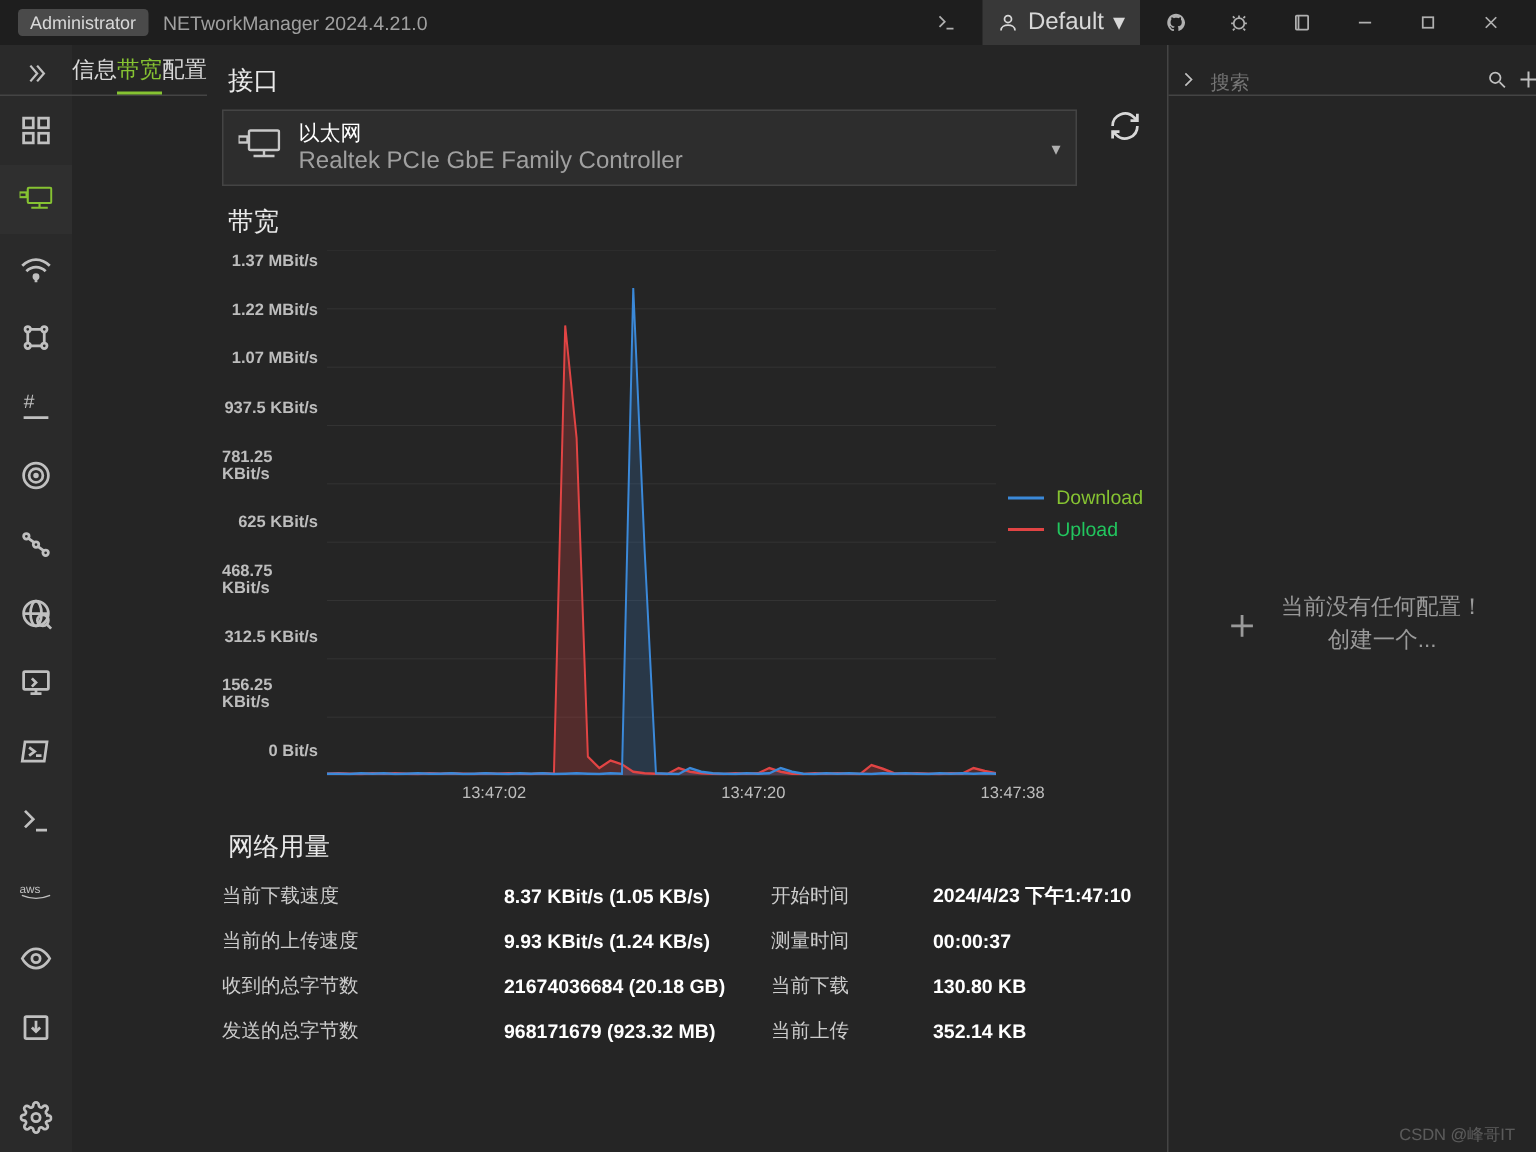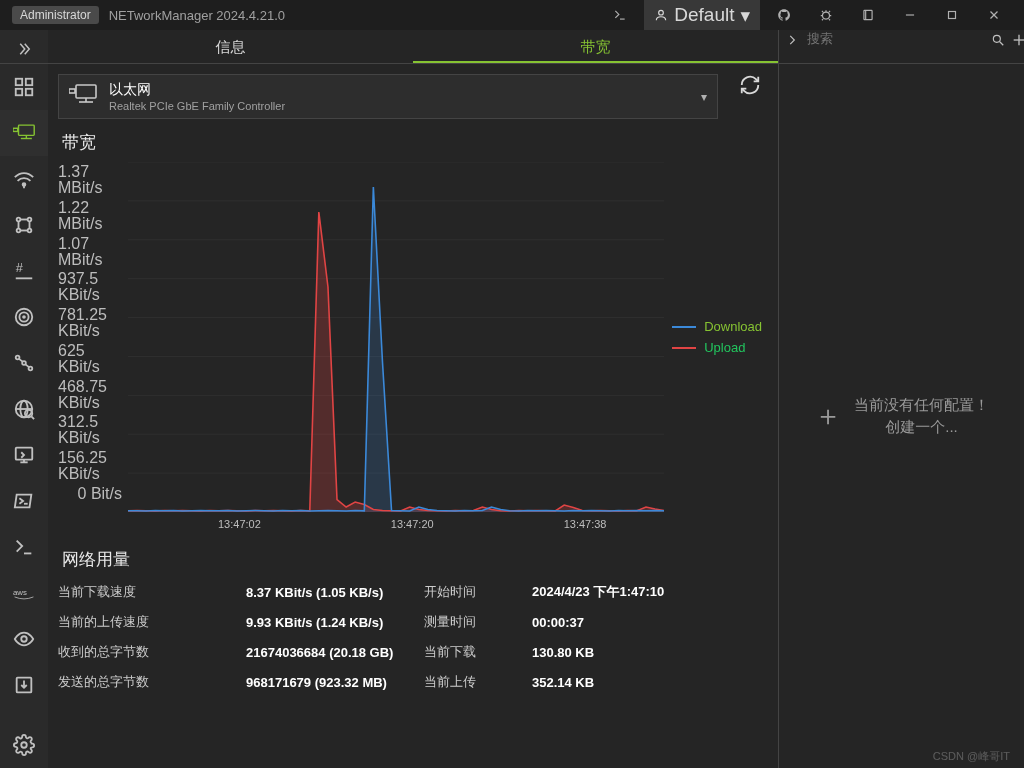--- a/index.html
+++ b/index.html
@@ -48,21 +48,21 @@
     margin-left: 4px;
   }
   .titlebar .spacer { flex: 1; }
   .titlebar .profile-dd {
     display: flex;
     align-items: center;
     gap: 6px;
     background: #383838;
     padding: 4px 10px;
     height: 30px;
-    font-size: 19px;
+    font-size: 16px;
   }
   .titlebar .tbtn {
     width: 36px;
     height: 30px;
     display: flex;
     align-items: center;
     justify-content: center;
     color: var(--fg-dim);
   }
   .titlebar .tbtn svg { width: 14px; height: 14px; }
@@ -100,21 +100,21 @@
   }
   .rail .rail-item svg { width: 22px; height: 22px; }
   .rail .rail-item.active { background: #2f2f2f; }
   .rail .rail-item.active svg { stroke: var(--accent); color: var(--accent); }
   .rail .rail-spacer { flex: 1; }
 
   
   .center {
     flex: 1;
     display: flex;
-    flex-direction: column;
+    flex-direction: row;
     min-width: 0;
     background: var(--bg);
   }
 
   .tabs-row {
     height: 34px;
     display: flex;
     align-items: center;
     border-bottom: 1px solid var(--border);
   }
@@ -155,21 +155,21 @@
     flex: 1;
     background: var(--bg2);
     border: 1px solid var(--border);
     display: flex;
     align-items: center;
     padding: 6px 10px;
     gap: 12px;
   }
   .iface-select .iface-texts { flex: 1; }
   .iface-select .iface-name { font-size: 14px; color: #fff; }
-  .iface-select .iface-sub  { font-size: 11px; color: #a0a0a0; margin-top: 1px; }
+  .iface-select .iface-sub  { font-size: 16px; color: #a0a0a0; margin-top: 1px; }
   .iface-select .chev { color: var(--fg-dim); font-size: 12px; }
   .iface-icon svg { width: 28px; height: 22px; }
   .refresh-btn {
     width: 36px;
     display: flex;
     align-items: center;
     justify-content: center;
   }
   .refresh-btn svg { width: 22px; height: 22px; }
 
@@ -184,22 +184,23 @@
   }
   .y-axis {
     width: 70px;
     display: flex;
     flex-direction: column;
     justify-content: space-between;
     align-items: flex-end;
     padding-right: 6px;
     padding-top: 2px;
     padding-bottom: 10px;
-    font-size: 16px;
+    font-size: 11px;
     color: #bdbdbd;
+    font-weight: bold;
   }
   .y-axis span { line-height: 1; }
   .chart-box {
     flex: 1;
     position: relative;
   }
   .plot { width: 100%; height: 350px; display: block; }
   .x-axis {
     display: flex;
     gap: 130px;
@@ -237,21 +238,21 @@
   .rightpanel {
     width: 246px;
     background: var(--bg);
     border-left: 1px solid var(--border);
     display: flex;
     flex-direction: column;
   }
   .rightpanel .search-row {
     height: 34px;
     display: flex;
-    align-items: flex-start;
+    align-items: flex-end;
     border-bottom: 1px solid var(--border);
     padding: 0 6px;
     gap: 6px;
   }
   .rightpanel .search-row input {
     flex: 1;
     background: transparent;
     border: none;
     color: var(--fg);
     font-size: 13px;
@@ -459,23 +460,25 @@
           <circle cx="12" cy="12" r="3"></circle>
           <path d="M19.4 15a1.7 1.7 0 0 0 .3 1.8l.1.1a2 2 0 1 1-2.8 2.8l-.1-.1a1.7 1.7 0 0 0-1.8-.3 1.7 1.7 0 0 0-1 1.5V21a2 2 0 1 1-4 0v-.1a1.7 1.7 0 0 0-1.1-1.5 1.7 1.7 0 0 0-1.8.3l-.1.1a2 2 0 1 1-2.8-2.8l.1-.1a1.7 1.7 0 0 0 .3-1.8 1.7 1.7 0 0 0-1.5-1H3a2 2 0 1 1 0-4h.1A1.7 1.7 0 0 0 4.6 9a1.7 1.7 0 0 0-.3-1.8l-.1-.1A2 2 0 1 1 7 4.3l.1.1a1.7 1.7 0 0 0 1.8.3H9a1.7 1.7 0 0 0 1-1.5V3a2 2 0 1 1 4 0v.1a1.7 1.7 0 0 0 1 1.5 1.7 1.7 0 0 0 1.8-.3l.1-.1a2 2 0 1 1 2.8 2.8l-.1.1a1.7 1.7 0 0 0-.3 1.8V9c.6.3 1 .9 1 1.5H21a2 2 0 1 1 0 4h-.1a1.7 1.7 0 0 0-1.5 1z"></path>
         </svg>
     </div>
   </div>
 
   <div class="center">
     <div class="tabs-row">
       <div class="tab">信息</div>
       <div class="tab active">带宽</div>
+      <div class="tab">配置</div>
     </div>
 
     <div class="center-content">
+      <div class="section-header">接口</div>
       <div class="iface-row">
         <div class="iface-select">
           <span class="iface-icon">
             <svg viewBox="0 0 28 22" fill="none" stroke="#c8c8c8" stroke-width="1.6">
                 <rect x="7" y="1" width="20" height="13" rx="1"></rect>
                 <line x1="17" y1="14" x2="17" y2="18"></line>
                 <line x1="10" y1="18" x2="24" y2="18"></line>
                 <rect x="0" y="5" width="6" height="4"></rect>
                 <line x1="6" y1="7" x2="7" y2="7"></line>
               </svg>

